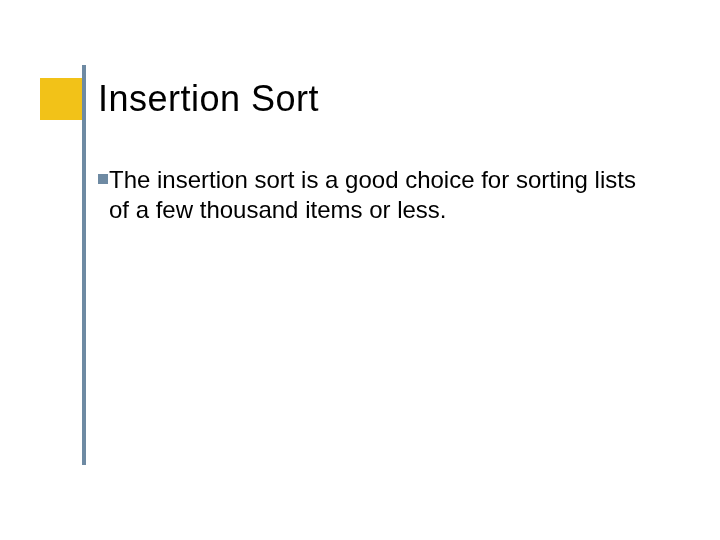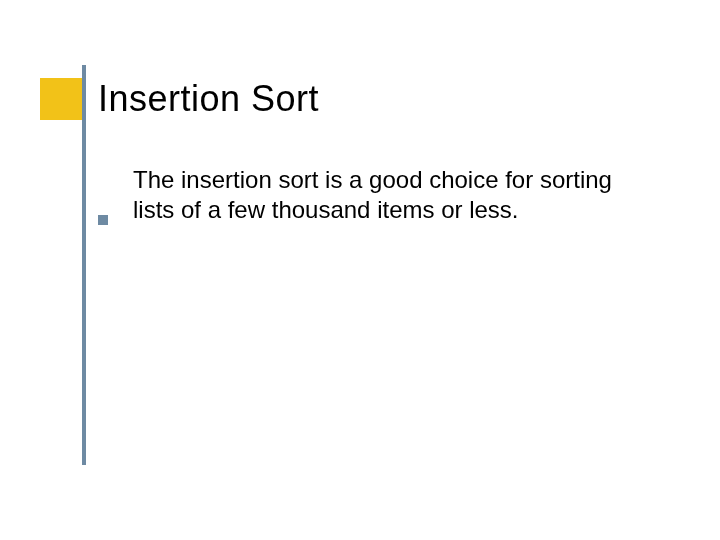--- a/index.html
+++ b/index.html
@@ -42,22 +42,22 @@
     letter-spacing: 0.5px;
   }
   .body {
     position: absolute;
     left: 98px;
     top: 165px;
     width: 540px;
   }
   .bullet-row {
     display: flex;
-    align-items: flex-end;
-    gap: 25px;
+    align-items: flex-start;
+    gap: 1px;
   }
   .bullet {
     flex: 0 0 auto;
     width: 10px;
     height: 10px;
     background: #6e8aa3;
     margin-top: 9px;
   }
   .bullet-text {
     font-size: 24px;

